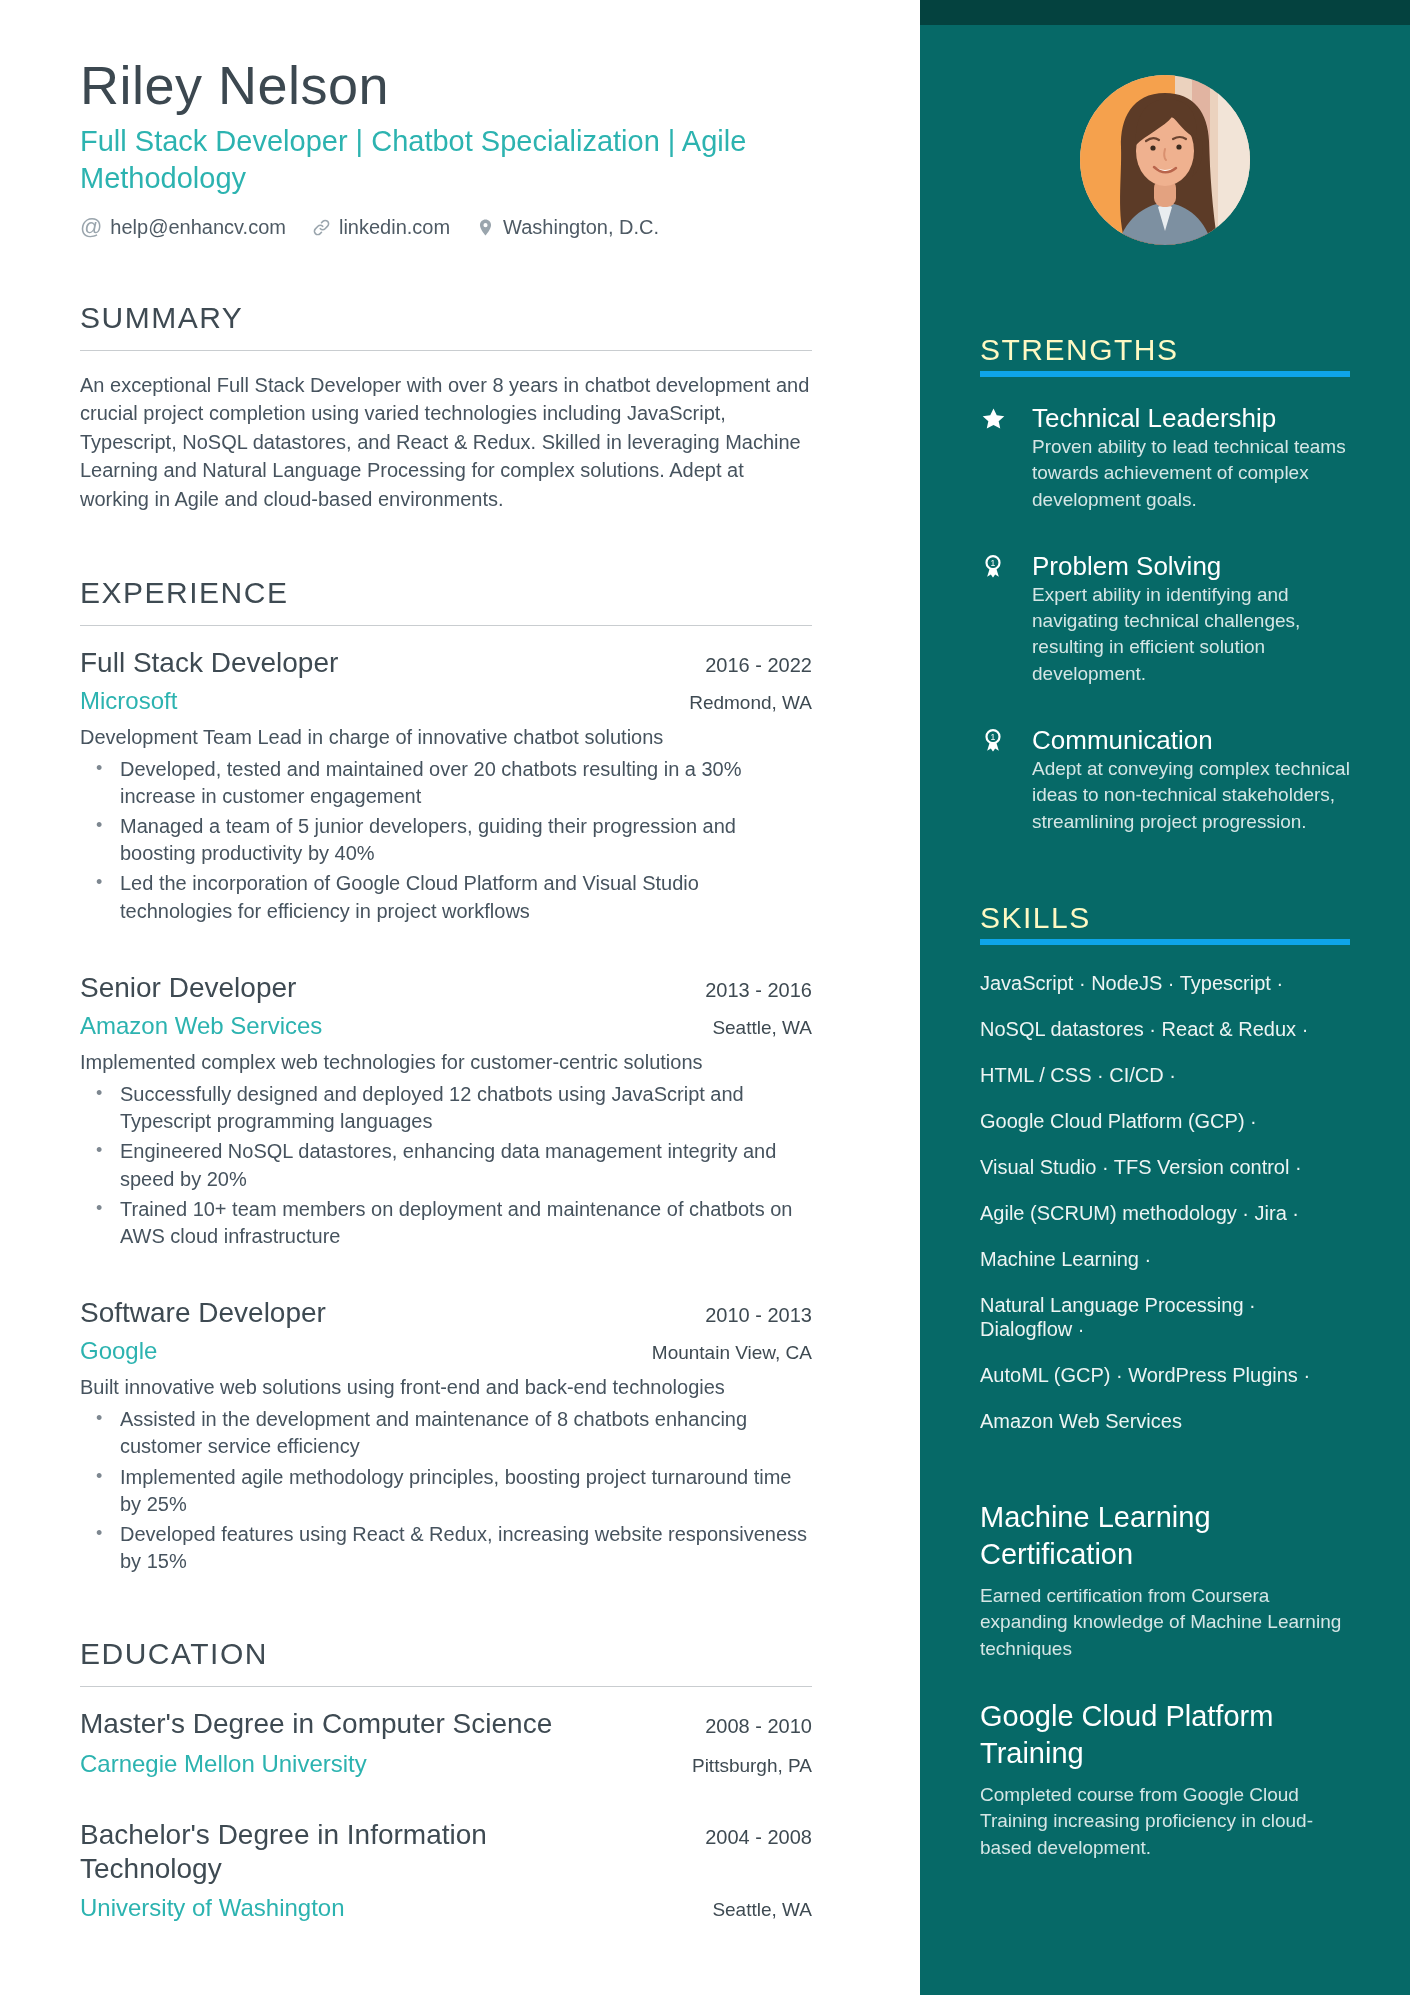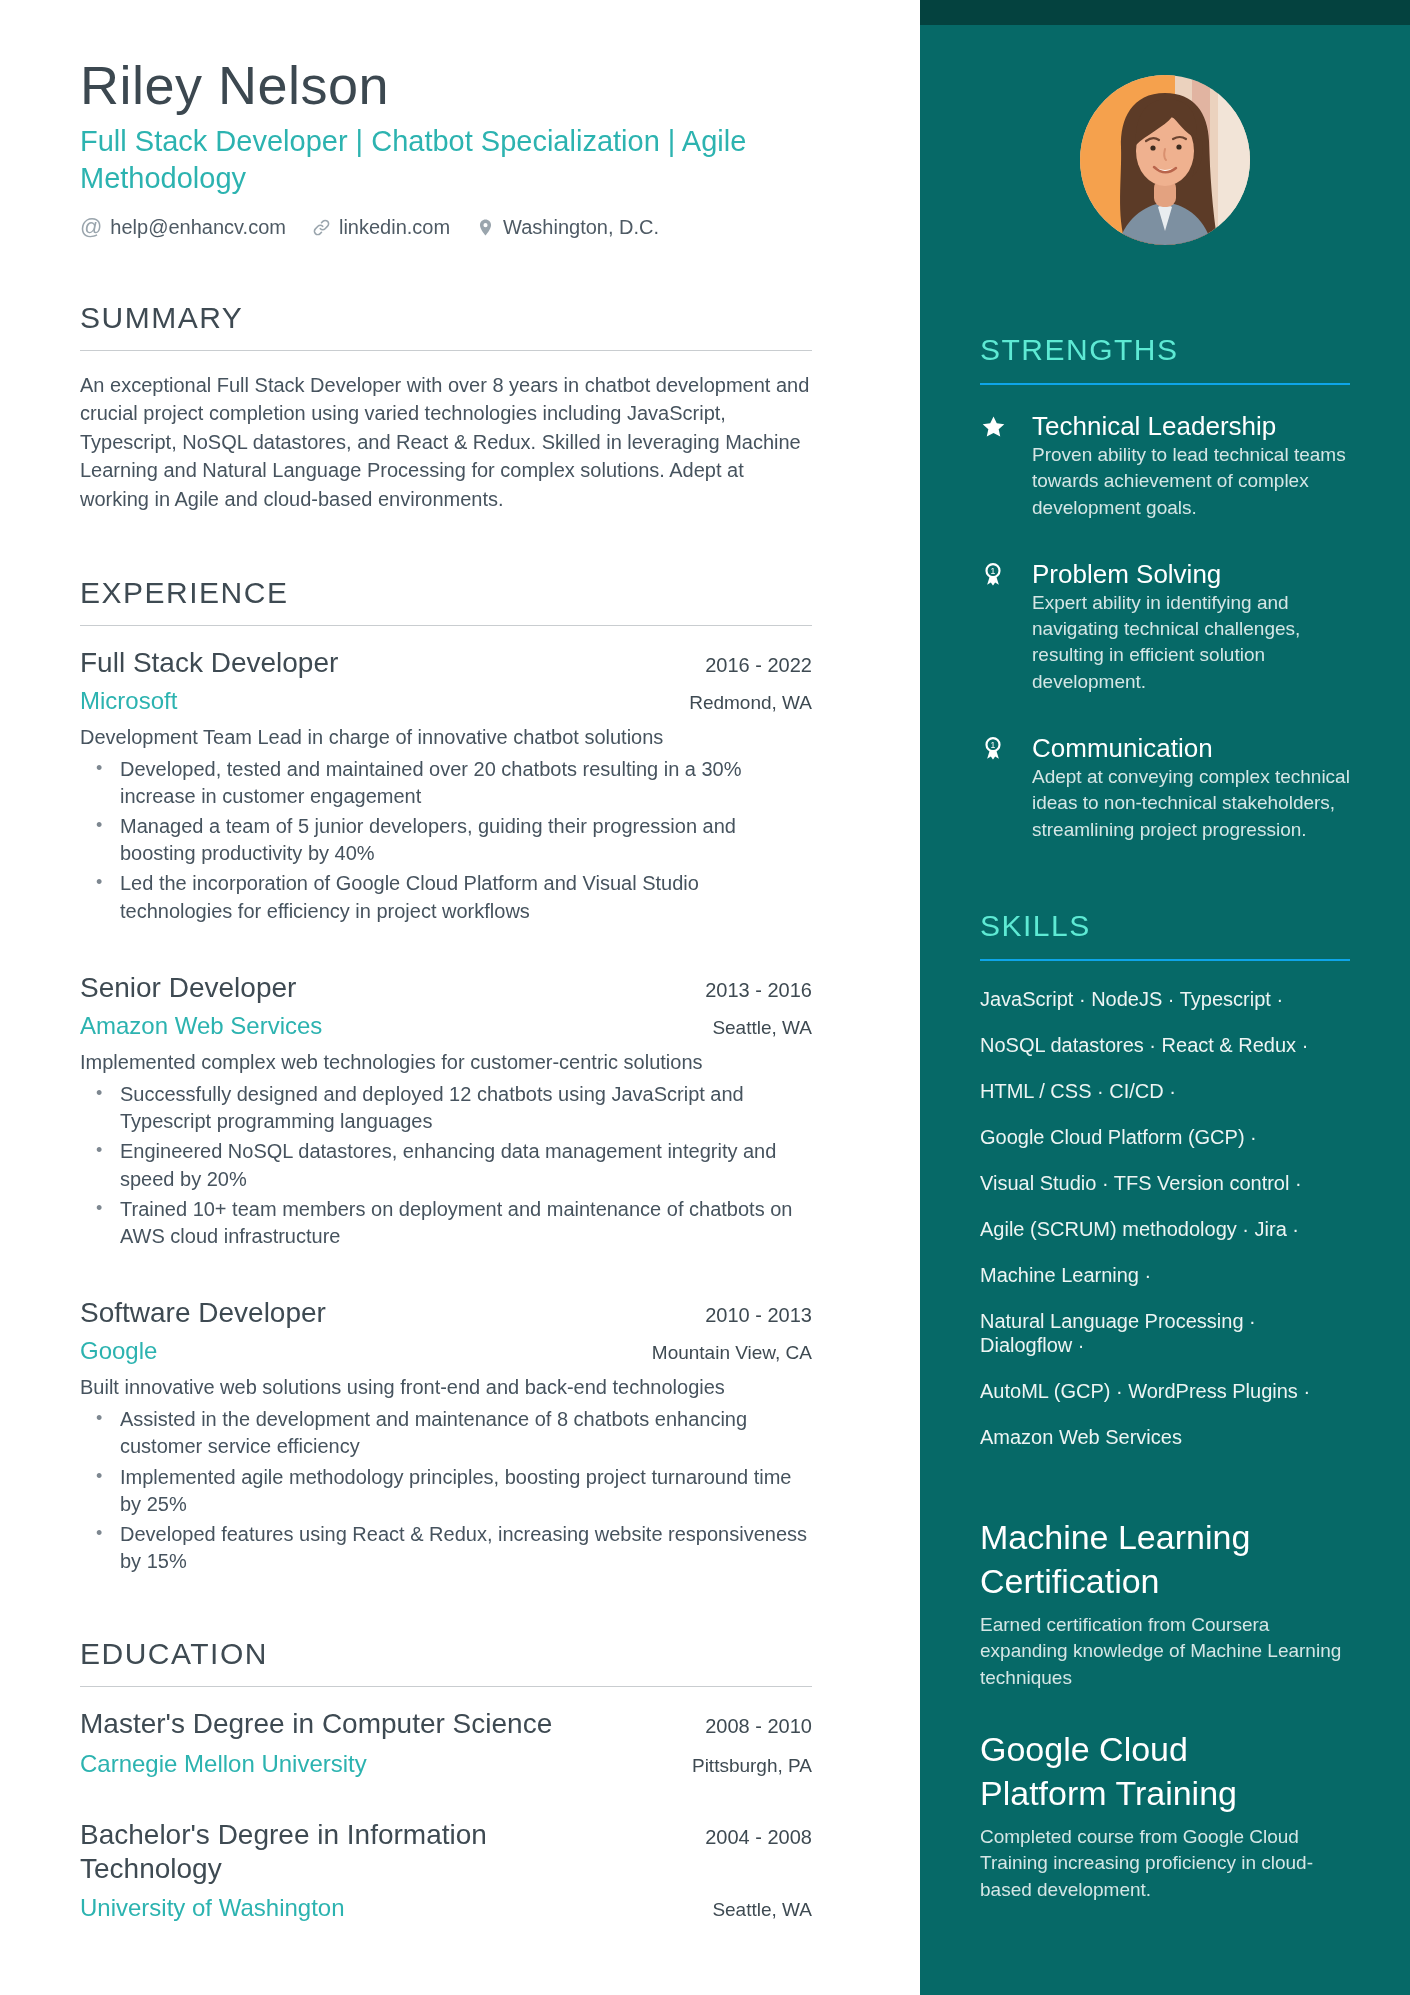--- a/index.html
+++ b/index.html
@@ -30,31 +30,31 @@
   .bullets{margin:7px 0 0 0;padding:0;list-style:none;}
   .bullets li{position:relative;padding-left:40px;font-size:20px;line-height:1.36;color:#46535E;margin-bottom:3px;}
   .bullets li::before{content:"•";position:absolute;left:16px;top:0;color:#7D8790;font-size:18px;}
   .edu{margin-bottom:40px;}
   .school{font-size:24px;color:#2CB3B0;margin-top:8px;}
   
   .sidebar{position:absolute;left:920px;top:0;width:490px;height:1995px;
     background:#066967;color:#ffffff;padding:0 60px;}
   .topstrip{position:absolute;left:0;top:0;width:100%;height:25px;background:#04423F;}
   .avatar{width:170px;height:170px;border-radius:50%;overflow:hidden;margin:75px auto 0;display:block;}
-  .sb-h{font-size:30px;font-weight:400;color:#5eead4;letter-spacing:1.5px;
-    padding-bottom:16px;border-bottom:2px solid #0ea5e9;margin:0 0 26px 0;}
+  .sb-h{font-size:30px;font-weight:400;color:#fef9c3;letter-spacing:1.5px;
+    padding-bottom:4px;border-bottom:6px solid #0ea5e9;margin:0 0 26px 0;}
   .sb-section-strengths{margin-top:88px;}
   .sb-section{margin-top:66px;}
   .strength{display:flex;gap:25px;margin-bottom:38px;}
   .strength .ic{width:27px;flex:0 0 27px;padding-top:3px;}
   .strength-title{font-size:26px;color:#ffffff;line-height:1.2;}
   .strength-desc{font-size:19px;line-height:1.38;color:rgba(255,255,255,.83);margin-top:0;}
   .skill-line{font-size:20px;color:#EDF4F3;margin-bottom:22px;line-height:1.2;}
   .cert{margin-bottom:36px;}
-  .cert-title{font-size:34px;color:#ffffff;line-height:1.3;max-width:330px;}
+  .cert-title{font-size:29px;color:#ffffff;line-height:1.3;max-width:330px;}
   .cert-desc{font-size:19px;line-height:1.38;color:rgba(255,255,255,.83);margin-top:9px;}
 </style>
 </head>
 <body>
 
 <div class="page">
 
   <div class="main">
 
     <div class="name">Riley Nelson</div>

